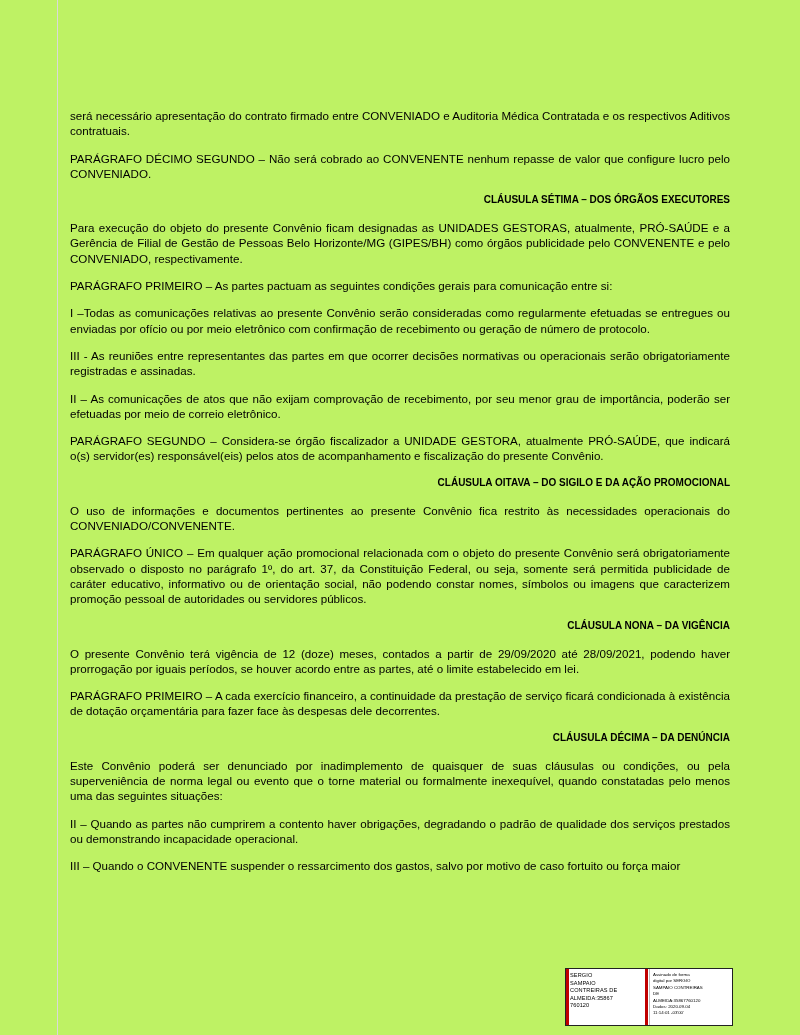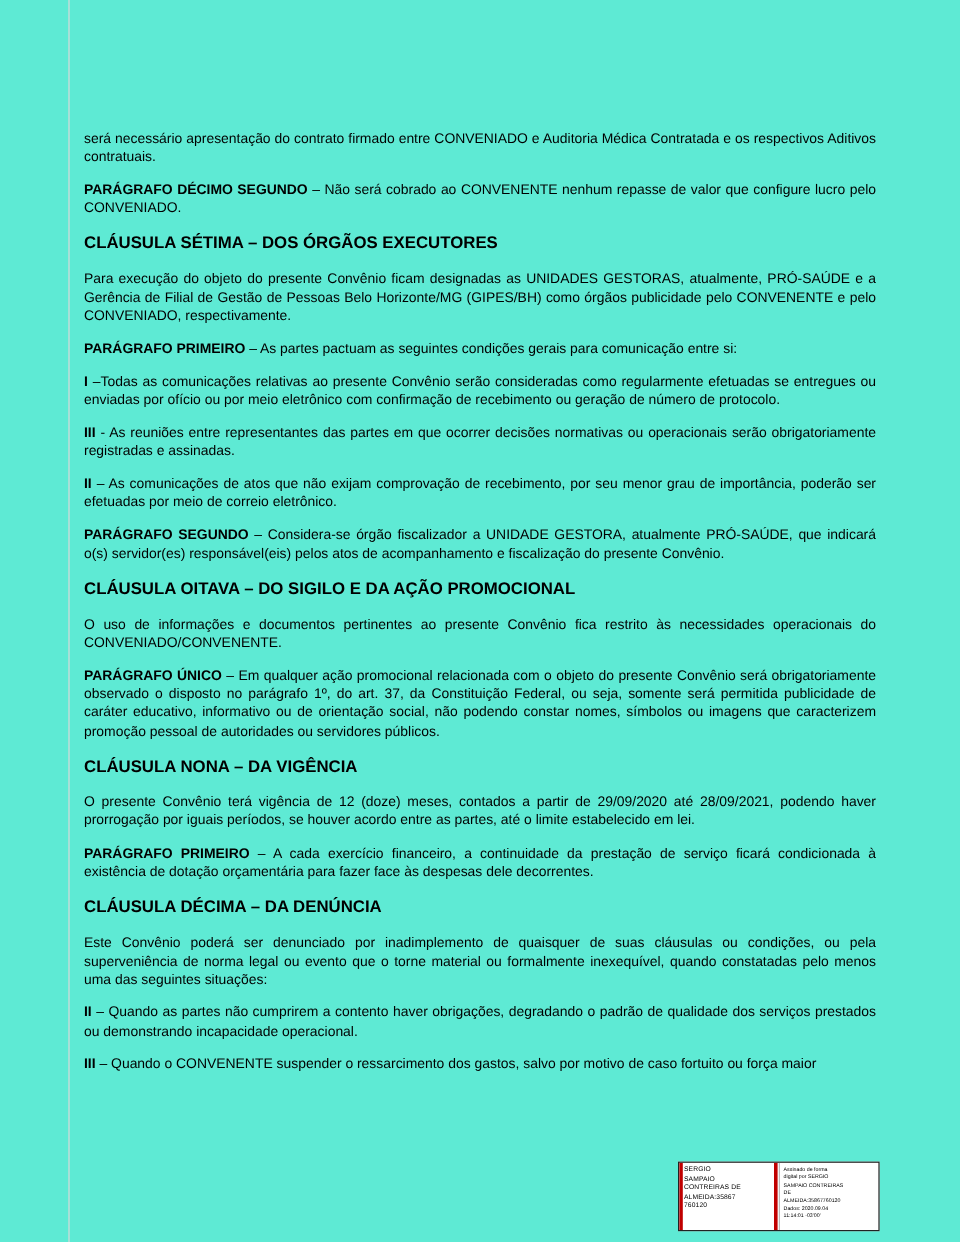--- a/index.html
+++ b/index.html
@@ -8,21 +8,21 @@
     background: #ffffff;
   }
   body {
     font-family: "Liberation Sans", sans-serif;
     color: #000000;
   }
   .page {
     position: relative;
     width: 800px;
     height: 1035px;
-    background: #5eead4;
+    background: #bef264;
     overflow: hidden;
     box-sizing: border-box;
   }
   .left-rule {
     position: absolute;
     left: 57px;
     top: 0;
     width: 1px;
     height: 1035px;
     background: #d9d9d9;
@@ -34,26 +34,26 @@
     width: 660px;
   }
   p {
     margin: 0 0 12px 0;
     font-size: 11.6px;
     line-height: 1.32;
     text-align: justify;
     color: #000;
   }
   p.last { margin-bottom: 0; }
-  .b { font-weight: bold; }
+  .b { font-weight: normal; }
   h2.heading {
     margin: 6px 0 14px 0;
-    font-size: 14px;
+    font-size: 10px;
     font-weight: bold;
-    text-align: left;
+    text-align: right;
     line-height: 1.3;
   }
   .sig-block {
     position: absolute;
     left: 565px;
     top: 968px;
     width: 168px;
     height: 58px;
     border: 1px solid #222;
     box-sizing: border-box;

